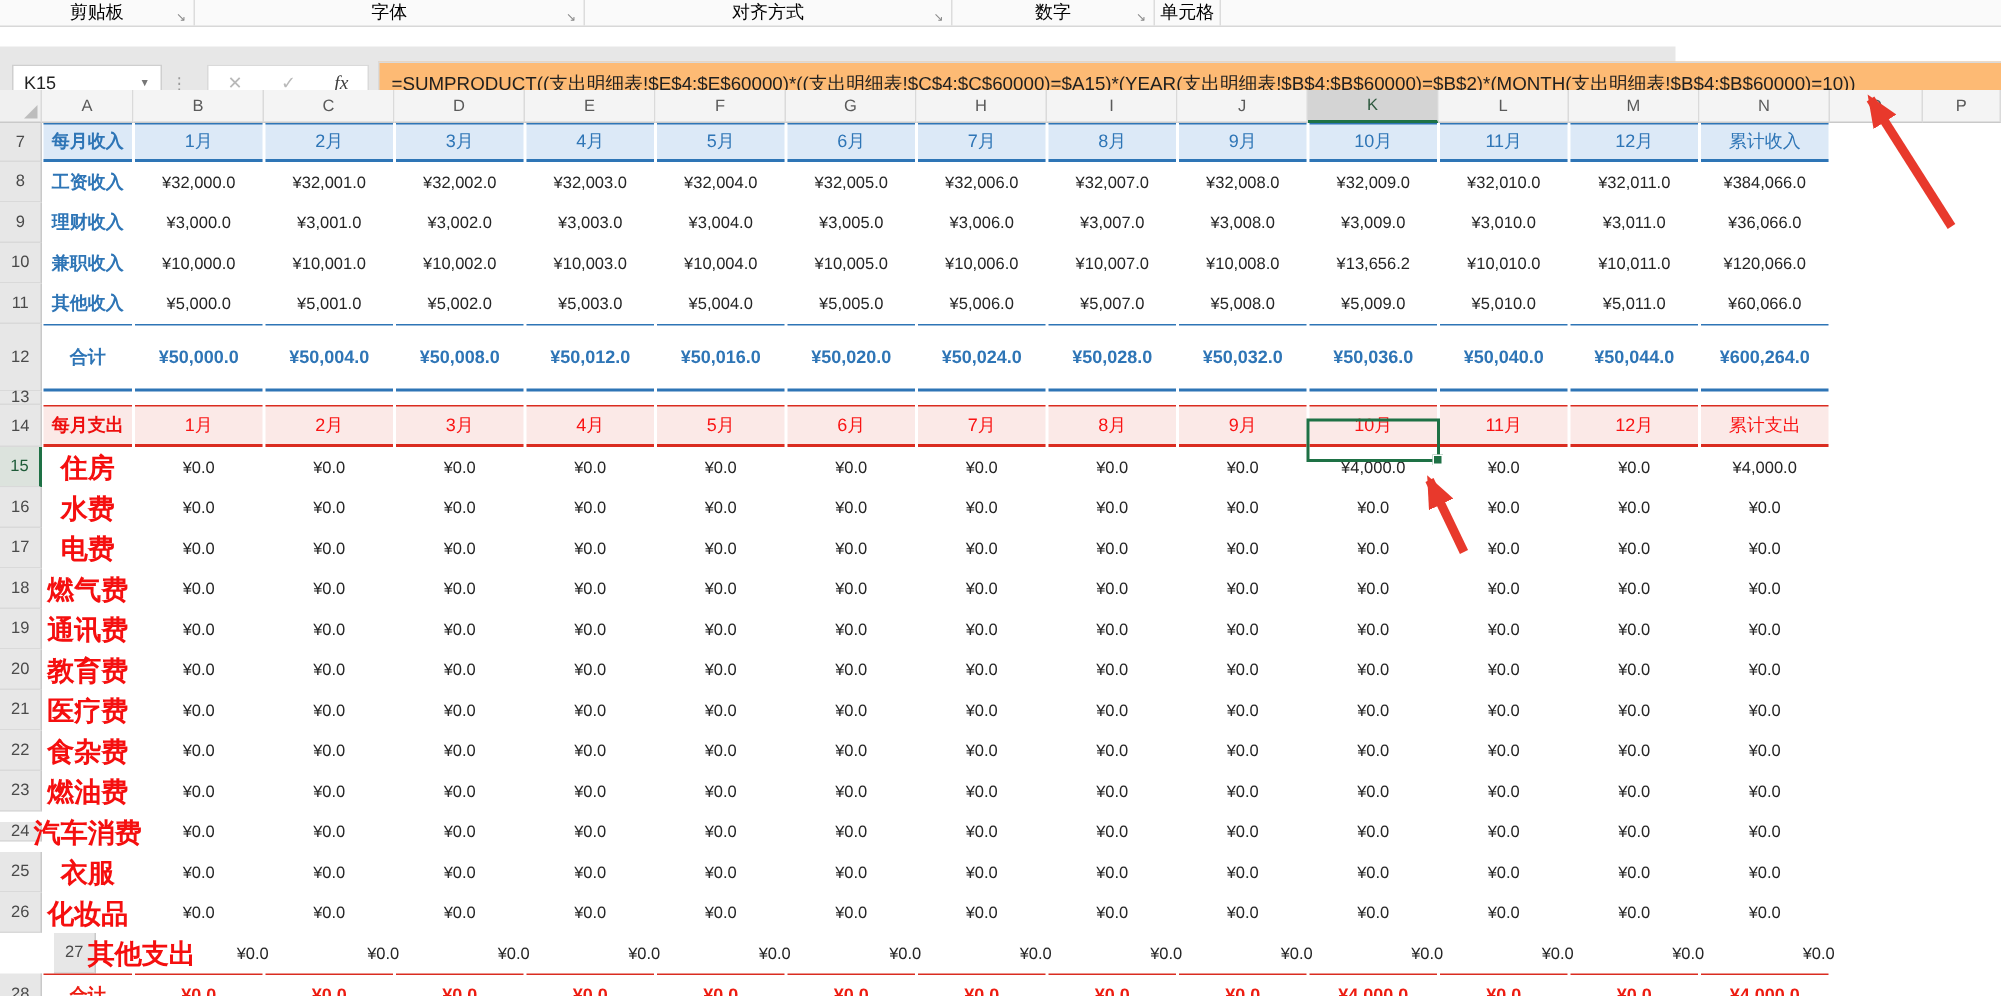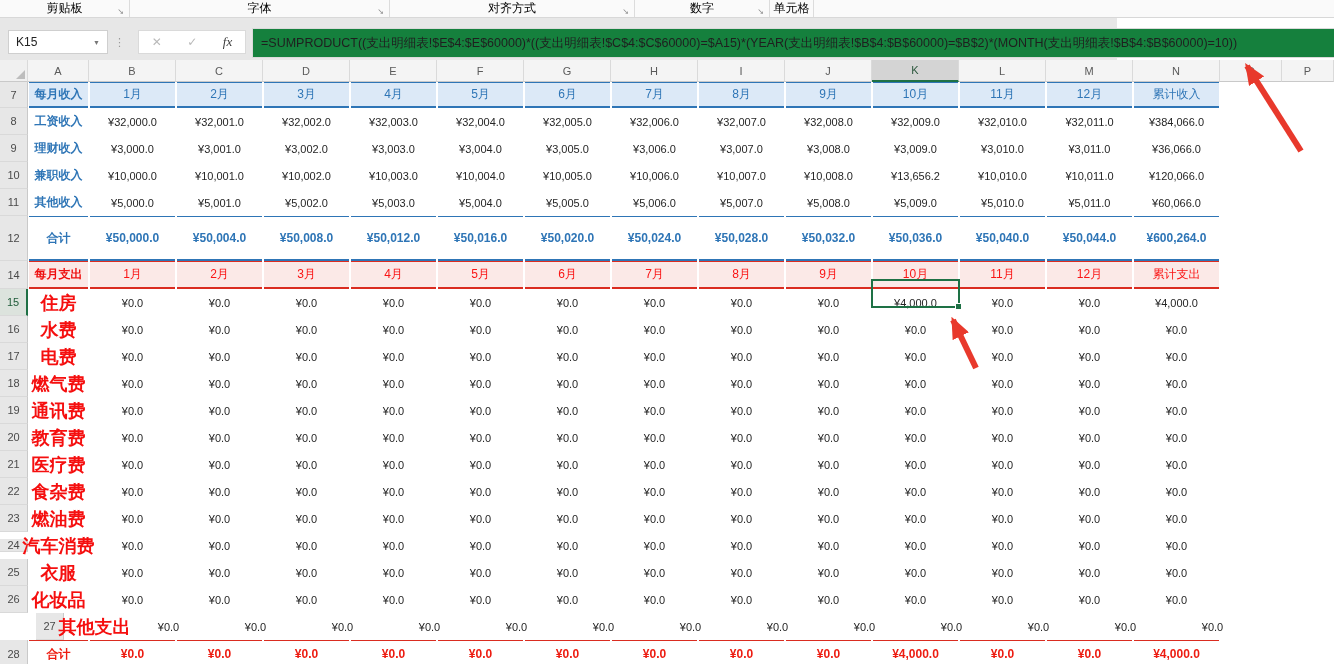--- a/index.html
+++ b/index.html
@@ -8,33 +8,33 @@
 
   
   #ribbon{position:absolute;left:0;top:0;width:1334px;height:17px;background:#FAFAFA;
           border-bottom:1px solid #D8D8D8;display:flex;}
   .rg{position:relative;height:100%;border-right:1px solid #DCDCDC;display:flex;
       align-items:center;justify-content:center;box-sizing:border-box;}
   .rg-label{font-size:12px;color:#000000;white-space:nowrap;}
   .rg-launcher{position:absolute;right:5px;bottom:1px;font-size:8px;color:#8a8a8a;line-height:1;}
 
   
-  #fband{position:absolute;left:0;top:18px;width:1117px;height:42px;background:#E7E7E7;}
+  #fband{position:absolute;left:0;top:31px;width:1117px;height:42px;background:#E7E7E7;}
   #namebox{position:absolute;left:8px;top:12px;width:100px;height:24px;background:#fff;
            border:1px solid #CFCFCF;display:flex;align-items:center;box-sizing:border-box;}
   #namebox .nv{font-size:12px;color:#222;padding-left:7px;flex:1;}
   #namebox .na{font-size:7px;color:#777;padding-right:7px;}
   #fdots{position:absolute;left:114px;top:12px;height:24px;display:flex;align-items:center;
          color:#9a9a9a;font-size:11px;}
   #fbtns{position:absolute;left:138px;top:12px;width:108px;height:24px;background:#fff;
          border:1px solid #DADADA;display:flex;align-items:center;justify-content:space-around;
          box-sizing:border-box;}
   .fb-x,.fb-ck{color:#B9B9B9;font-size:12px;}
   .fb-fx{font-family:"Liberation Serif","DejaVu Serif",serif;font-style:italic;color:#3d3d3d;font-size:13px;}
-  #finput{position:absolute;left:252px;top:10px;width:1082px;height:30px;background:#15803d;
+  #finput{position:absolute;left:252px;top:10px;width:1082px;height:30px;background:#fdba74;
           border:1px solid #DADADA;border-right:none;display:flex;align-items:center;
           padding-left:8px;font-size:12.5px;color:#1f1f1f;white-space:nowrap;overflow:hidden;
           box-sizing:border-box;}
 
   
   #sheet{position:absolute;left:0;top:60px;width:1334px;height:604px;background:#fff;}
   #colheads{display:flex;height:22px;}
   .ch{box-sizing:border-box;flex:none;background:#F4F4F4;border-right:1px solid #DADADA;
       border-bottom:1px solid #C9C9C9;display:flex;align-items:center;justify-content:center;
       font-size:11px;color:#5a5a5a;}
@@ -234,20 +234,23 @@
           <div class="c v itot">¥50,016.0</div>
           <div class="c v itot">¥50,020.0</div>
           <div class="c v itot">¥50,024.0</div>
           <div class="c v itot">¥50,028.0</div>
           <div class="c v itot">¥50,032.0</div>
           <div class="c v itot">¥50,036.0</div>
           <div class="c v itot">¥50,040.0</div>
           <div class="c v itot">¥50,044.0</div>
           <div class="c v itot">¥600,264.0</div>
         </div>
+        <div class="srow" style="height: 9px;">
+          <div class="gut">13</div>
+        </div>
         <div class="srow" style="height: 28px;">
           <div class="gut">14</div>
           <div class="c lab ehead labx">每月支出</div>
           <div class="c v ehead">1月</div>
           <div class="c v ehead">2月</div>
           <div class="c v ehead">3月</div>
           <div class="c v ehead">4月</div>
           <div class="c v ehead">5月</div>
           <div class="c v ehead">6月</div>
           <div class="c v ehead">7月</div>

